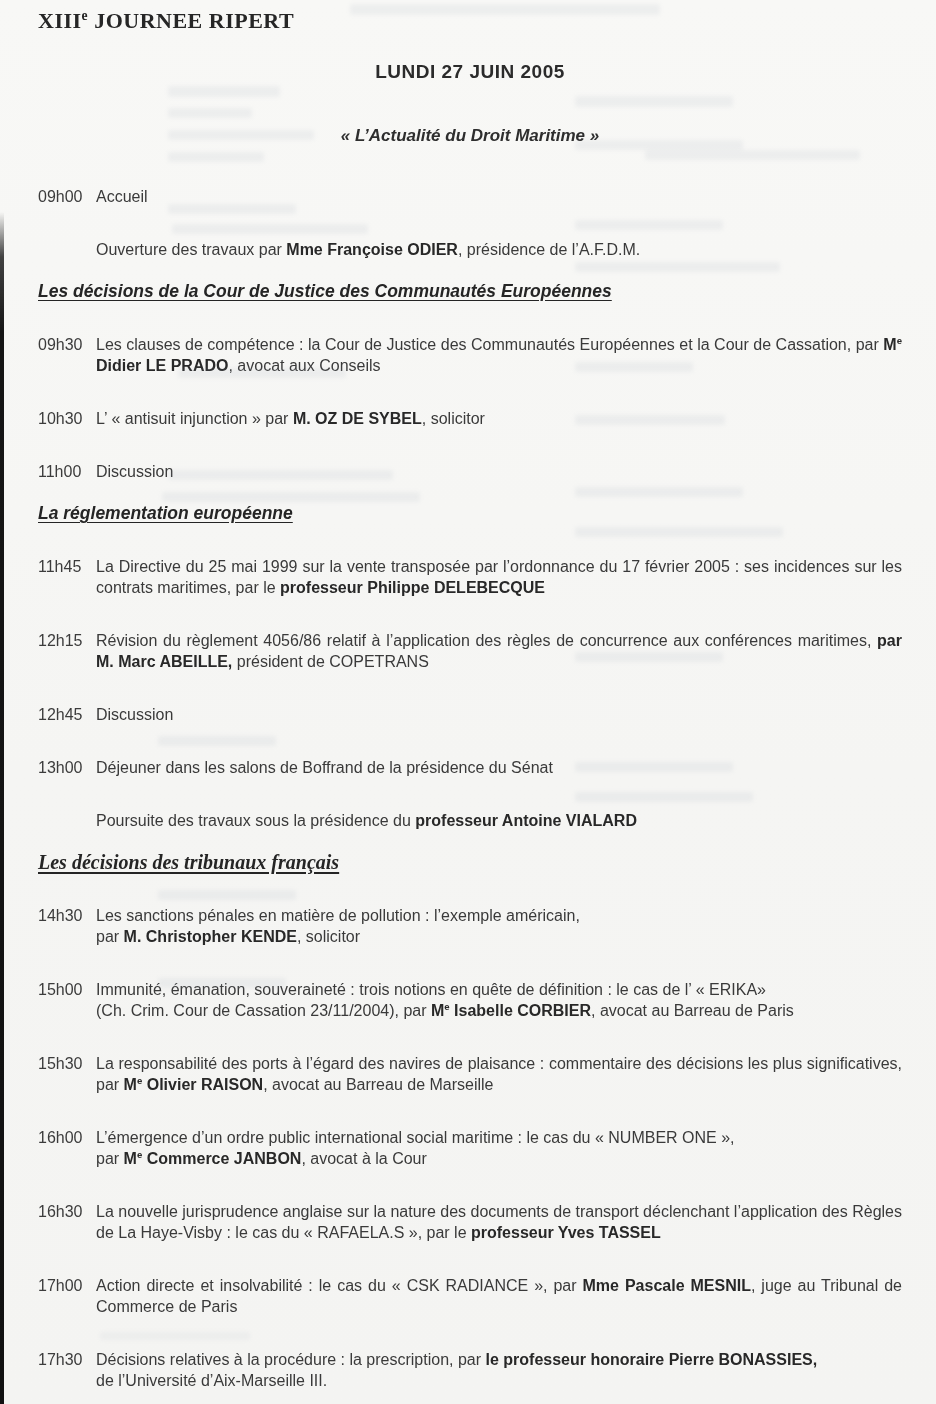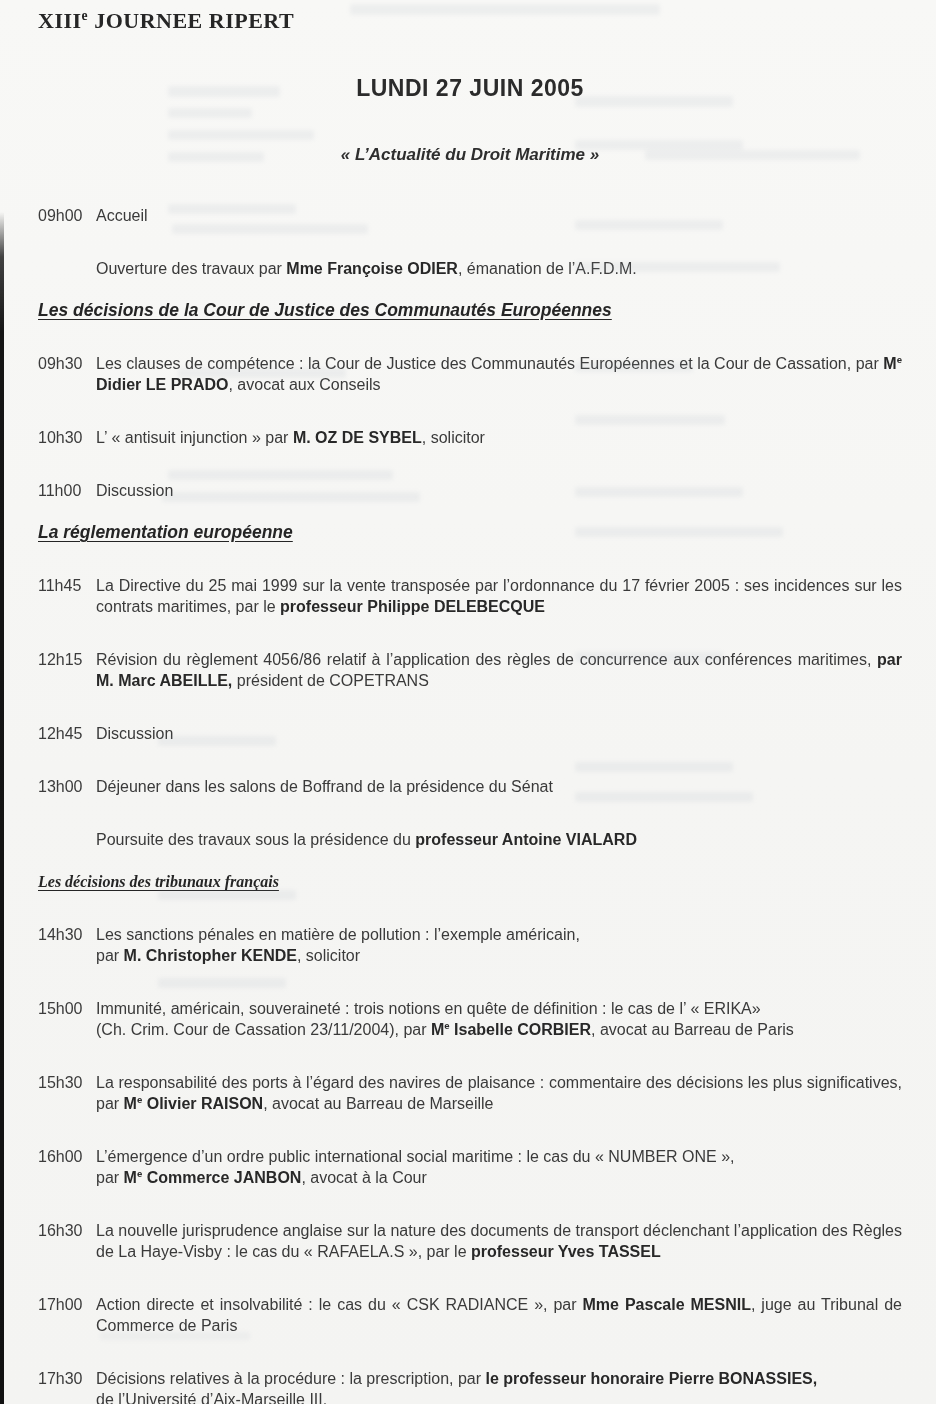--- a/index.html
+++ b/index.html
@@ -37,24 +37,24 @@
     font-family: "Liberation Serif", serif;
     font-weight: bold;
     font-size: 22px;
     letter-spacing: .5px;
     color: #262626;
   }
   .doc-header sup { font-size: 62%; line-height: 0; }
   .title {
     text-align: center;
     font-weight: bold;
-    font-size: 23px;
+    font-size: 19px;
     letter-spacing: .5px;
     color: #2b2b2b;
-    margin-top: 41px;
+    margin-top: 27px;
   }
   .subtitle {
     text-align: center;
     font-weight: bold;
     font-style: italic;
     font-size: 17px;
     color: #2e2e2e;
     margin-top: 43px;
   }
   .schedule { margin-top: 40px; font-size: 16px; line-height: 21px; }
@@ -67,21 +67,21 @@
     font-weight: bold;
     font-style: italic;
     font-size: 17.5px;
     color: #252525;
     text-decoration: underline;
     text-underline-offset: 3px;
     margin: 21px 0 21px 0;
   }
   .heading.serif {
     font-family: "Liberation Serif", serif;
-    font-size: 16px;
+    font-size: 20px;
   }
 </style>
 </head>
 <body>
 
 <div class="page">
 
   <div class="scan-edge"></div>
   <div class="ghost" style="left:350px;top:4px;width:310px;height:11px"></div>
   <div class="ghost" style="left:168px;top:86px;width:112px;height:11px"></div>
@@ -116,21 +116,21 @@
 
   <div class="subtitle">« L’Actualité du Droit Maritime »</div>
 
   <div class="schedule">
       <div class="row">
         <div class="time">09h00</div>
         <div class="text"><span>Accueil</span></div>
       </div>
       <div class="row">
         <div class="time"></div>
-        <div class="text"><span>Ouverture des travaux par </span><span class="b">Mme Françoise ODIER</span><span>, émanation de l’A.F.D.M.</span></div>
+        <div class="text"><span>Ouverture des travaux par </span><span class="b">Mme Françoise ODIER</span><span>, présidence de l’A.F.D.M.</span></div>
       </div>
       <div class="heading">Les décisions de la Cour de Justice des Communautés Européennes</div>
       <div class="row">
         <div class="time">09h30</div>
         <div class="text"><span>Les clauses de compétence : la Cour de Justice des Communautés Européennes et la Cour de Cassation, par </span><span class="b">M</span><sup class="b">e</sup><span class="b"> Didier LE PRADO</span><span>, avocat aux Conseils</span></div>
       </div>
       <div class="row">
         <div class="time">10h30</div>
         <div class="text"><span>L’ « antisuit injunction » par </span><span class="b">M. OZ DE SYBEL</span><span>, solicitor</span></div>
       </div>
@@ -159,21 +159,21 @@
         <div class="time"></div>
         <div class="text"><span>Poursuite des travaux sous la présidence du </span><span class="b">professeur Antoine VIALARD</span></div>
       </div>
       <div class="heading serif">Les décisions des tribunaux français</div>
       <div class="row">
         <div class="time">14h30</div>
         <div class="text"><span>Les sanctions pénales en matière de pollution : l’exemple américain,</span><br><span>par </span><span class="b">M. Christopher KENDE</span><span>, solicitor</span></div>
       </div>
       <div class="row">
         <div class="time">15h00</div>
-        <div class="text"><span>Immunité, américain, souveraineté : trois notions en quête de définition : le cas de l’ « ERIKA»</span><br><span>(Ch. Crim. Cour de Cassation 23/11/2004), par </span><span class="b">M</span><sup class="b">e</sup><span class="b"> Isabelle CORBIER</span><span>, avocat au Barreau de Paris</span></div>
+        <div class="text"><span>Immunité, émanation, souveraineté : trois notions en quête de définition : le cas de l’ « ERIKA»</span><br><span>(Ch. Crim. Cour de Cassation 23/11/2004), par </span><span class="b">M</span><sup class="b">e</sup><span class="b"> Isabelle CORBIER</span><span>, avocat au Barreau de Paris</span></div>
       </div>
       <div class="row">
         <div class="time">15h30</div>
         <div class="text"><span>La responsabilité des ports à l’égard des navires de plaisance : commentaire des décisions les plus significatives, par </span><span class="b">M</span><sup class="b">e</sup><span class="b"> Olivier RAISON</span><span>, avocat au Barreau de Marseille</span></div>
       </div>
       <div class="row">
         <div class="time">16h00</div>
         <div class="text"><span>L’émergence d’un ordre public international social maritime : le cas du « NUMBER ONE »,</span><br><span>par </span><span class="b">M</span><sup class="b">e</sup><span class="b"> Commerce JANBON</span><span>, avocat à la Cour</span></div>
       </div>
       <div class="row">

